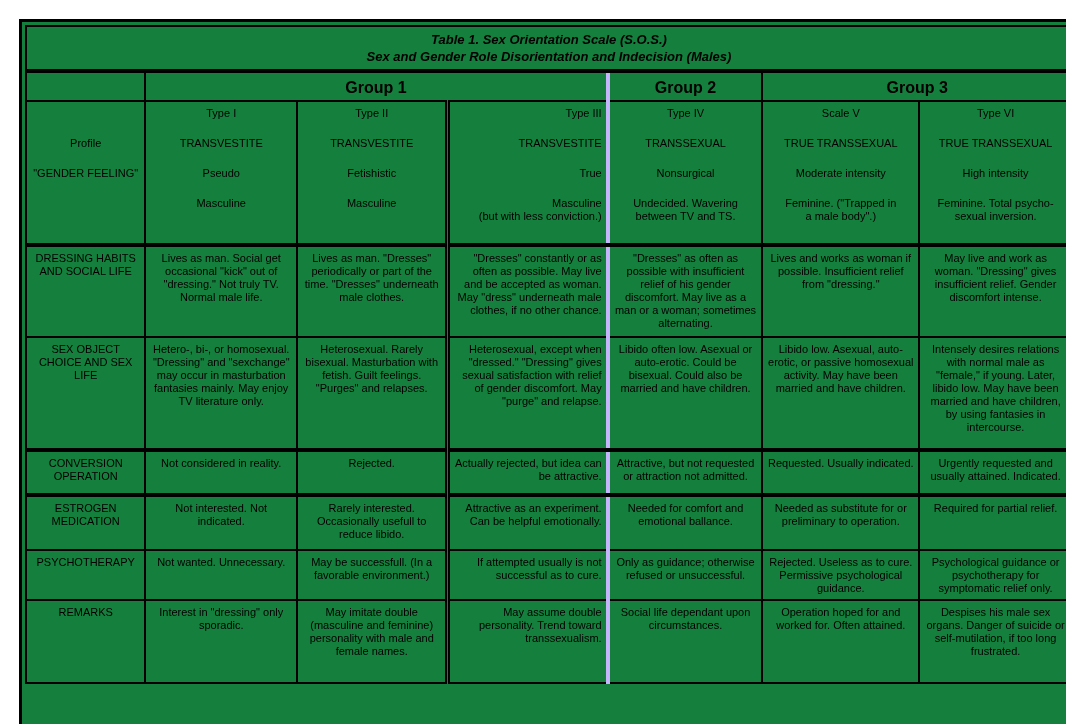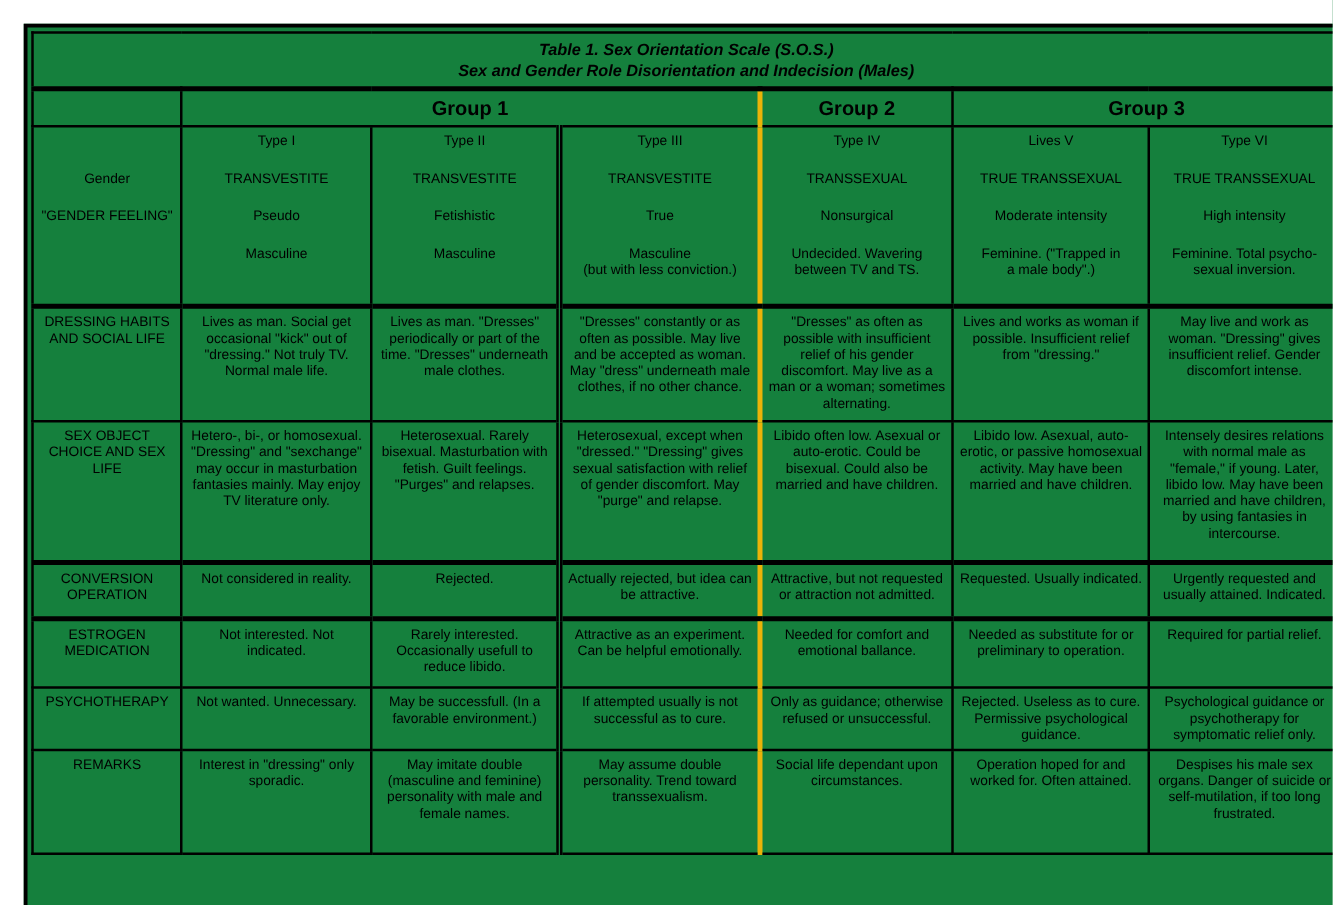--- a/index.html
+++ b/index.html
@@ -7,22 +7,22 @@
   .figure {
     margin:19px; border:3px solid #000; padding:3px;
     box-sizing:border-box; width:1060px; min-height:716px; background:#15803d;
   }
   table.sos { border-collapse:collapse; table-layout:fixed; width:100%; border:2px solid #000; }
   td {
     border:2px solid #000; vertical-align:top; text-align:center;
     font-size:11px; line-height:13px; padding:5px 4px 3px; word-wrap:break-word;
   }
   tr.hb > td { border-bottom-width:4px; }
-  td.dl { border-left:5px double #000; }
-  td.tl { border-left:4px solid #eab308; }
+  td.dl { border-left:5px double #000;text-align:right; }
+  td.tl { border-left:4px solid #c4b5fd; }
   td.title-cell { padding:4px 2px; }
   .title-line { font-weight:bold; font-style:italic; font-size:13px; line-height:17px; }
   td.group-cell { font-weight:bold; font-size:16px; padding-top:8px; }
   td.corner { }
   .pline { margin-bottom:17px; white-space:pre-line; }
   .pline.spacer { height:13px; }
   td.rowlabel { }
   td.kcell { padding:3px 2px 2px; }
   td.footer {
     text-align:left; font-size:11.5px; line-height:15px; padding:4px 6px;
@@ -54,21 +54,21 @@
     <tr class="group-row" style="height:30px">
       <td class="corner"></td>
       <td colspan="3" class="group-cell">Group 1</td>
       <td class="group-cell tl">Group 2</td>
       <td colspan="2" class="group-cell">Group 3</td>
     </tr>
 
     <tr class="profile-row hb" style="height:122px">
       <td class="rowlabel">
         <div class="pline spacer"></div>
-        <div class="pline">Gender</div>
+        <div class="pline">Profile</div>
         <div class="pline">"GENDER FEELING"</div>
       </td>
       <td>
         <div class="pline">Type I</div>
         <div class="pline">TRANSVESTITE</div>
         <div class="pline">Pseudo</div>
         <div class="pline">Masculine</div>
       </td>
       <td>
         <div class="pline">Type II</div>
@@ -84,21 +84,21 @@
 (but with less conviction.)</div>
       </td>
       <td class="tl">
         <div class="pline">Type IV</div>
         <div class="pline">TRANSSEXUAL</div>
         <div class="pline">Nonsurgical</div>
         <div class="pline">Undecided. Wavering
 between TV and TS.</div>
       </td>
       <td>
-        <div class="pline">Lives V</div>
+        <div class="pline">Scale V</div>
         <div class="pline">TRUE TRANSSEXUAL</div>
         <div class="pline">Moderate intensity</div>
         <div class="pline">Feminine. ("Trapped in
 a male body".)</div>
       </td>
       <td>
         <div class="pline">Type VI</div>
         <div class="pline">TRUE TRANSSEXUAL</div>
         <div class="pline">High intensity</div>
         <div class="pline">Feminine. Total psycho-

